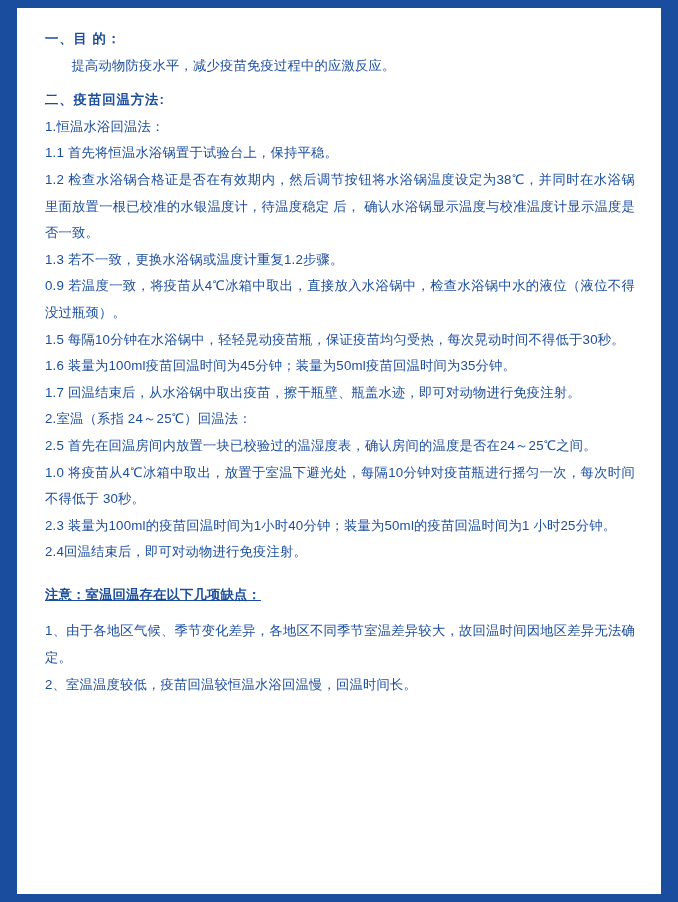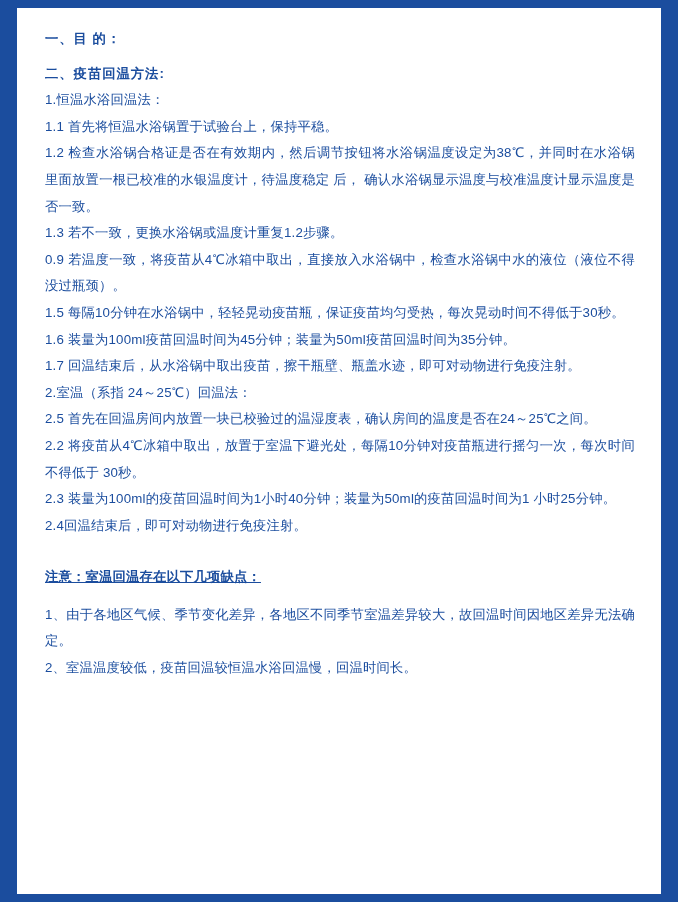--- a/index.html
+++ b/index.html
@@ -49,49 +49,49 @@
   }
   .p {
     text-align: justify;
   }
   .indent {
     text-indent: 2em;
   }
   .note-head {
     font-weight: bold;
     text-decoration: underline;
-    margin-top: 26px;
+    margin-top: 16px;
     margin-bottom: 10px;
     display: inline-block;
-    font-family: Liberation Mono, monospace;
   }
 </style>
 </head>
 <body>
 
 <div id="page">
   <div id="paper">
     <div class="doc">
 
       <div class="h1">一、目 的：</div>
+      <div class="p indent">提高动物防疫水平，减少疫苗免疫过程中的应激反应。</div>
 
       <div class="h1">二、疫苗回温方法:</div>
 
       <div class="h2">1.恒温水浴回温法：</div>
       <div class="p">1.1 首先将恒温水浴锅置于试验台上，保持平稳。</div>
       <div class="p">1.2 检查水浴锅合格证是否在有效期内，然后调节按钮将水浴锅温度设定为38℃，并同时在水浴锅里面放置一根已校准的水银温度计，待温度稳定 后， 确认水浴锅显示温度与校准温度计显示温度是否一致。</div>
       <div class="p">1.3 若不一致，更换水浴锅或温度计重复1.2步骤。</div>
       <div class="p">0.9 若温度一致，将疫苗从4℃冰箱中取出，直接放入水浴锅中，检查水浴锅中水的液位（液位不得没过瓶颈）。</div>
       <div class="p">1.5 每隔10分钟在水浴锅中，轻轻晃动疫苗瓶，保证疫苗均匀受热，每次晃动时间不得低于30秒。</div>
       <div class="p">1.6 装量为100ml疫苗回温时间为45分钟；装量为50ml疫苗回温时间为35分钟。</div>
       <div class="p">1.7 回温结束后，从水浴锅中取出疫苗，擦干瓶壁、瓶盖水迹，即可对动物进行免疫注射。</div>
 
       <div class="h2">2.室温（系指 24～25℃）回温法：</div>
       <div class="p">2.5 首先在回温房间内放置一块已校验过的温湿度表，确认房间的温度是否在24～25℃之间。</div>
-      <div class="p">2.2 将疫苗从4℃冰箱中取出，放置于室温下避光处，每隔10分钟对疫苗瓶进行摇匀一次，每次时间不得低于 30秒。</div>
+      <div class="p">1.0 将疫苗从4℃冰箱中取出，放置于室温下避光处，每隔10分钟对疫苗瓶进行摇匀一次，每次时间不得低于 30秒。</div>
       <div class="p">2.3 装量为100ml的疫苗回温时间为1小时40分钟；装量为50ml的疫苗回温时间为1 小时25分钟。</div>
       <div class="p">2.4回温结束后，即可对动物进行免疫注射。</div>
 
       <div>
         <span class="note-head">注意：室温回温存在以下几项缺点：</span>
       </div>
 
       <div class="p">1、由于各地区气候、季节变化差异，各地区不同季节室温差异较大，故回温时间因地区差异无法确定。</div>
       <div class="p">2、室温温度较低，疫苗回温较恒温水浴回温慢，回温时间长。</div>
 

